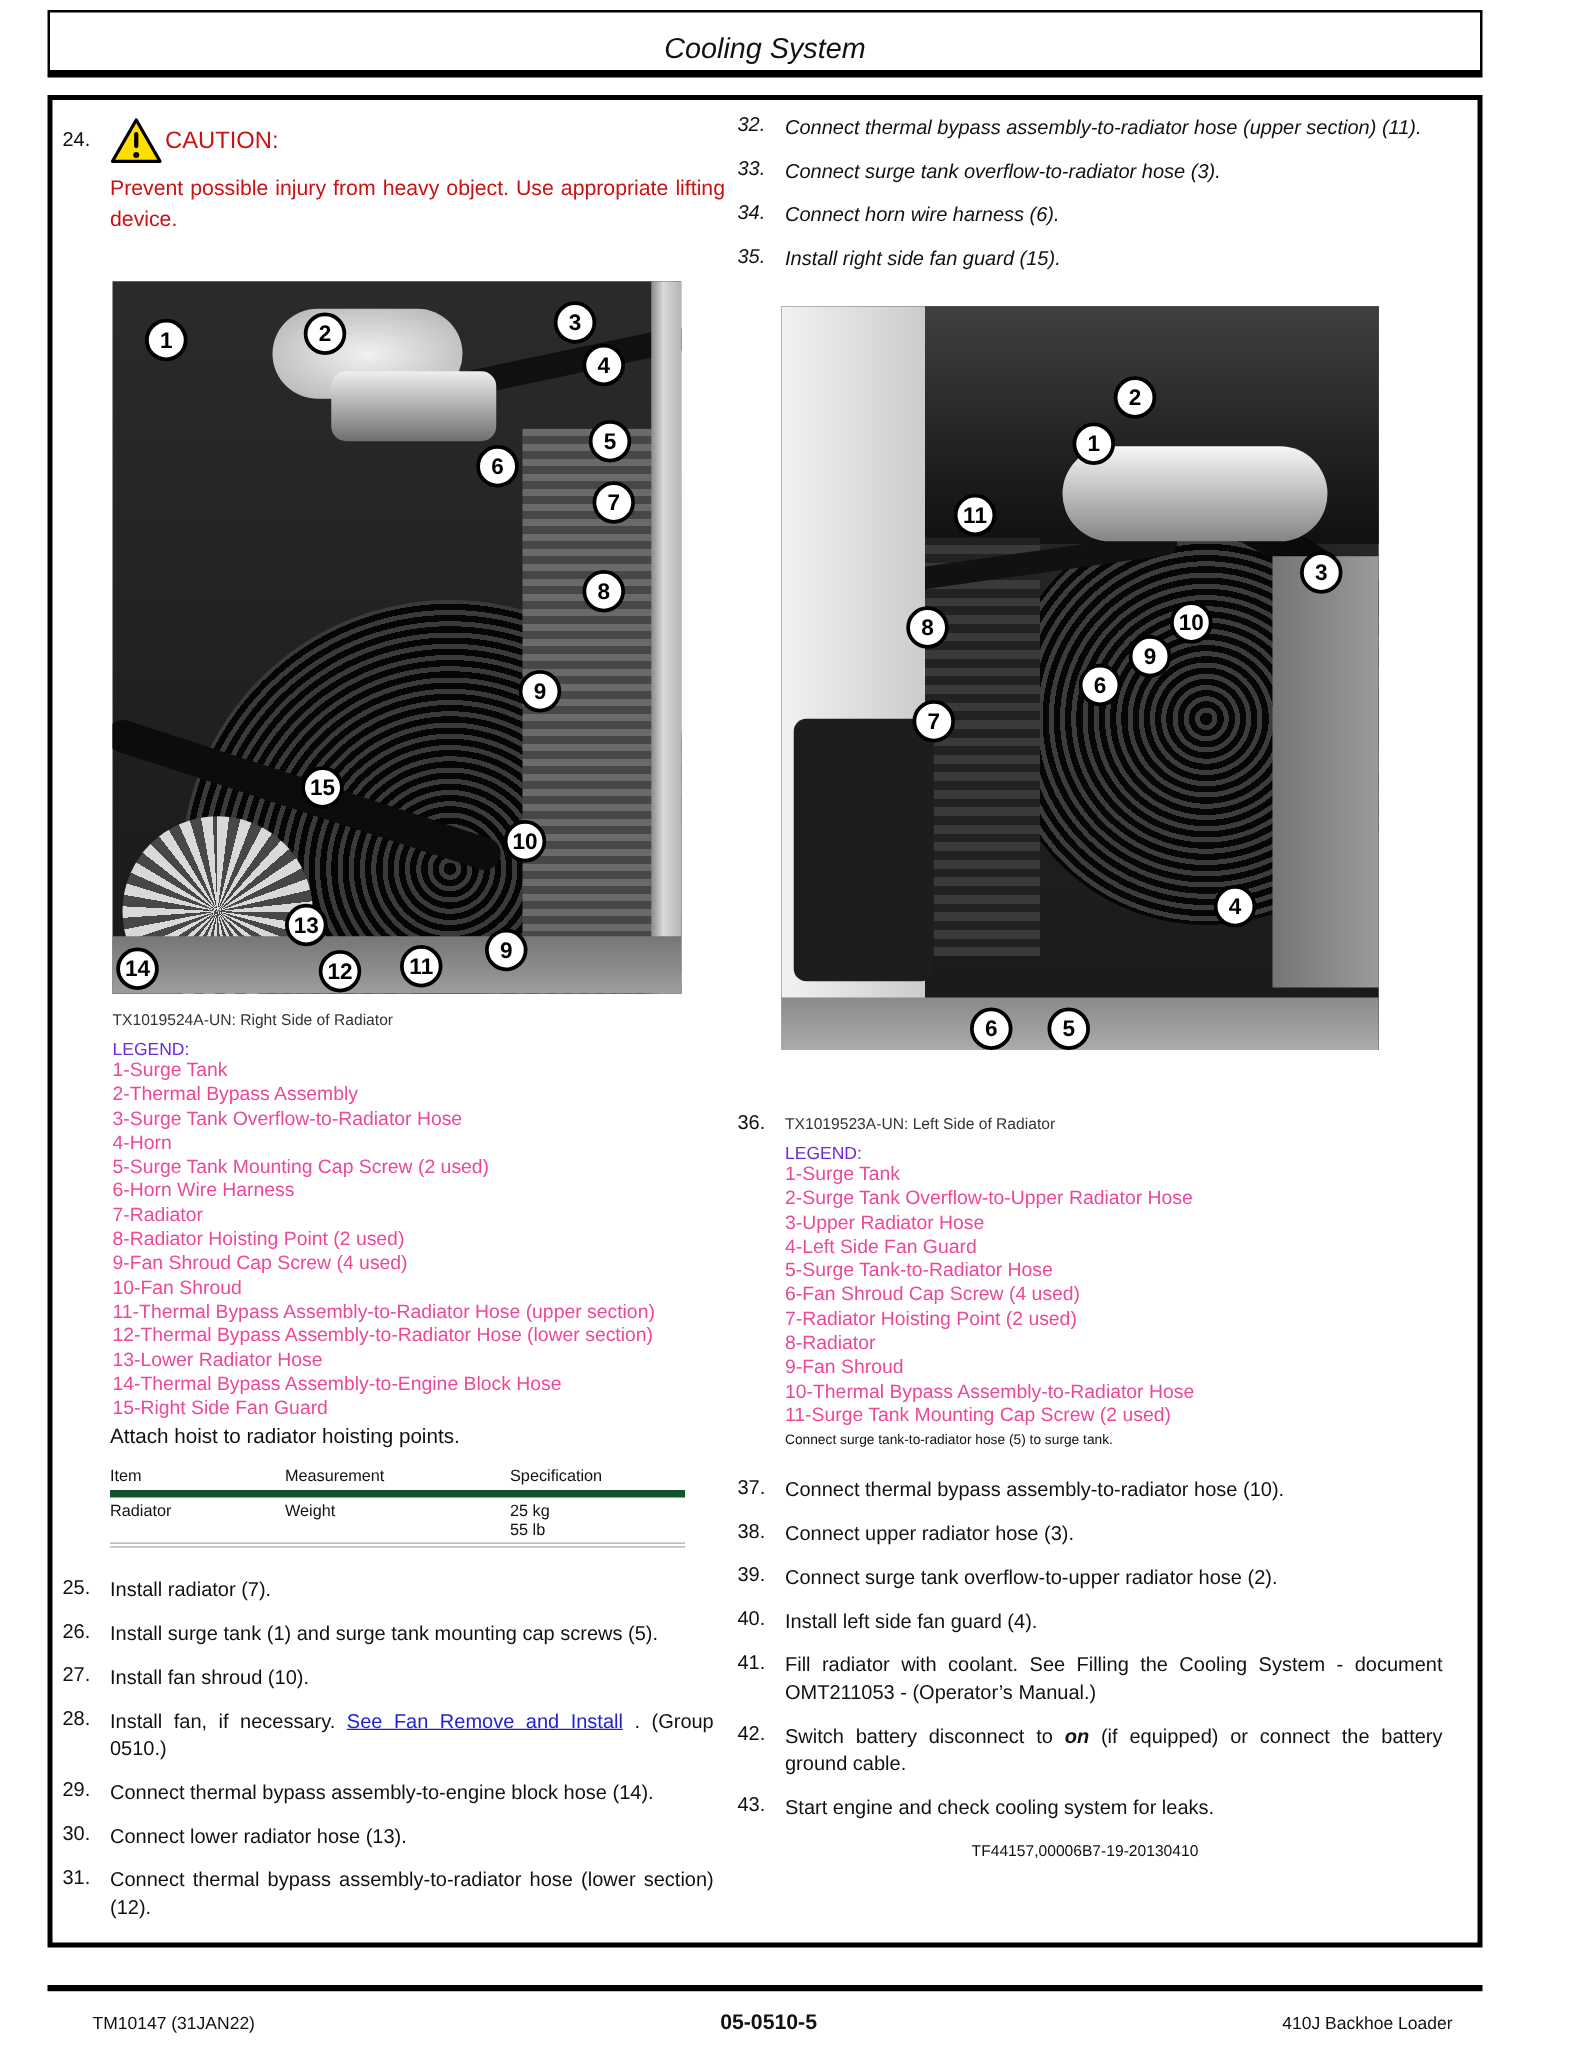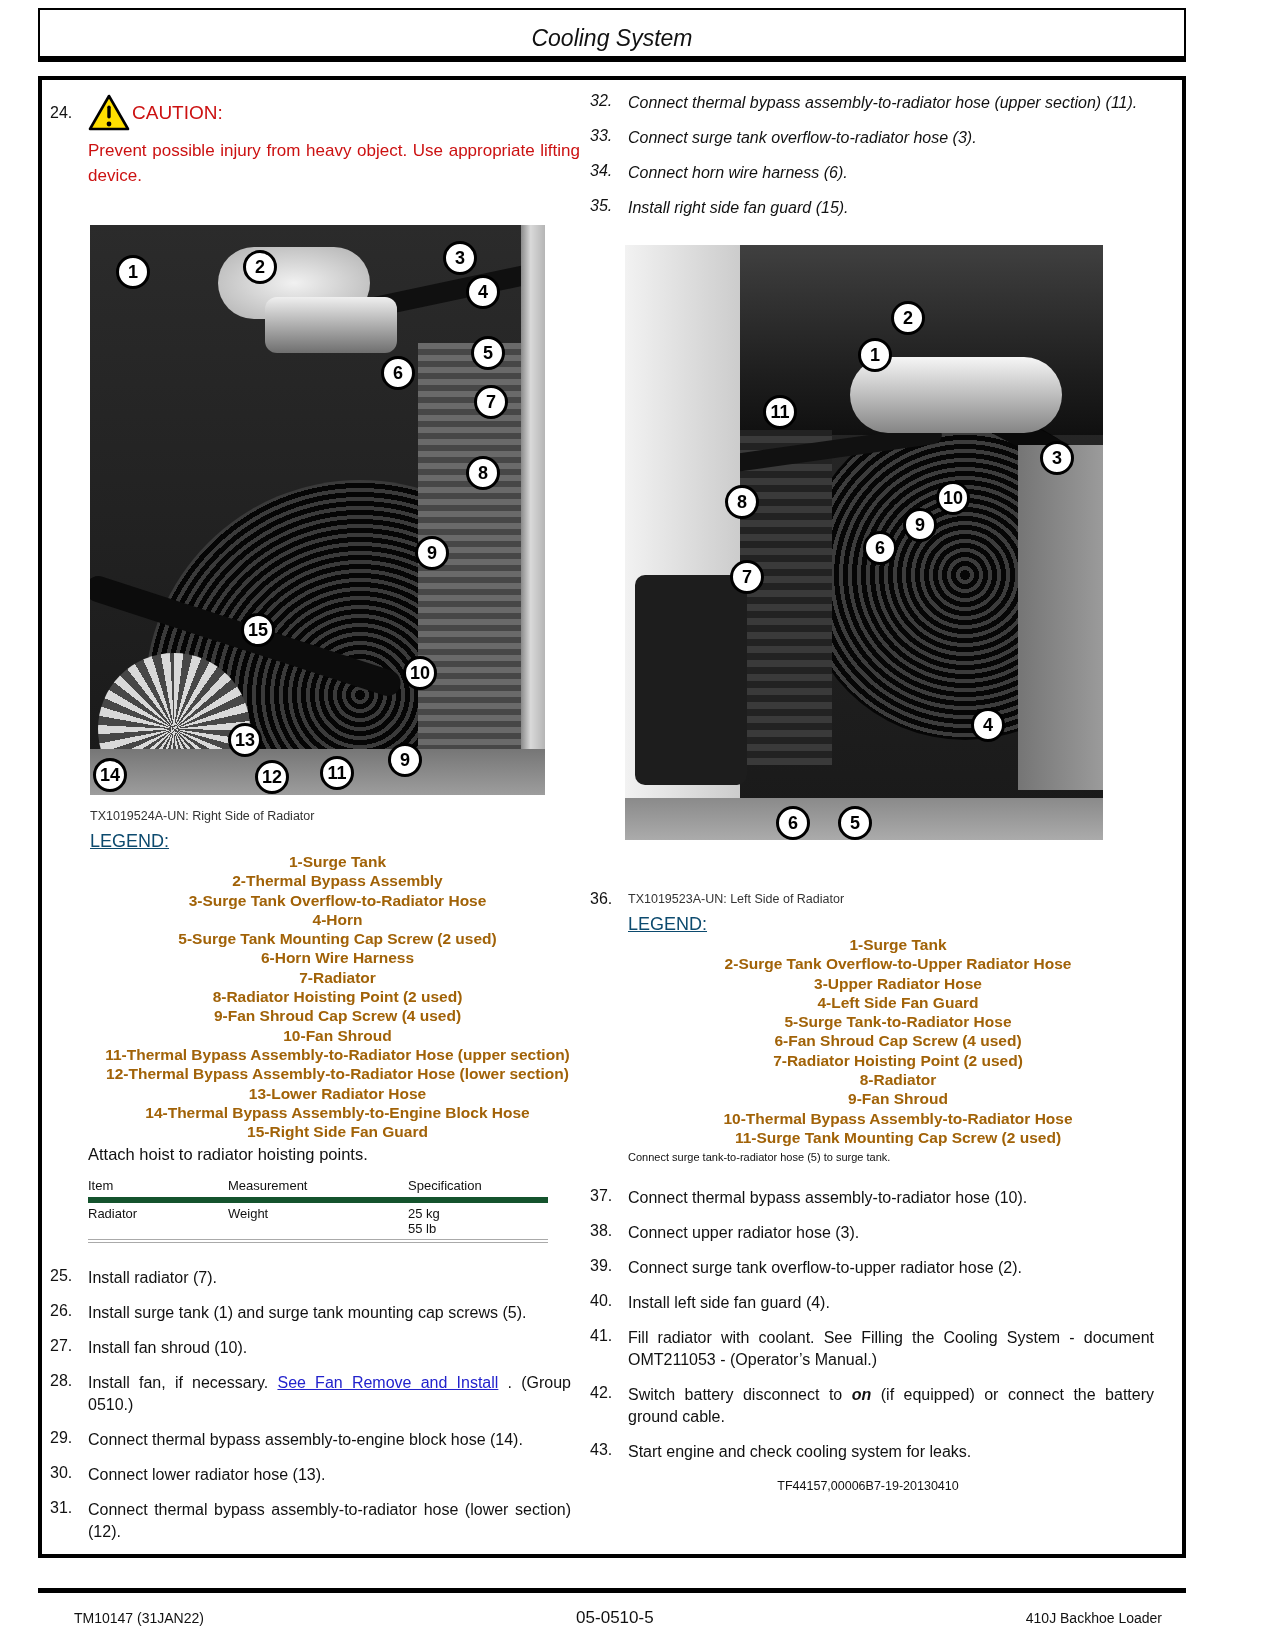--- a/index.html
+++ b/index.html
@@ -53,23 +53,23 @@
     background:repeating-linear-gradient(0deg,#3a3a3a 0 7px,#222 7px 14px);}
   .pr-engine{right:0;top:200px;width:85px;height:345px;background:linear-gradient(90deg,#757575,#9b9b9b);}
   .pr-frame{left:0;bottom:0;width:100%;height:42px;background:linear-gradient(#8a8a8a,#ababab);}
   .pr-hose1{left:250px;top:178px;width:300px;height:26px;background:#0a0a0a;border-radius:13px;transform:rotate(28deg);}
   .pr-hose2{left:58px;top:198px;width:260px;height:18px;background:#111;border-radius:9px;transform:rotate(-8deg);}
   .callout{width:34px;height:34px;border-radius:50%;background:#fff;border:3px solid #000;
     box-sizing:border-box;color:#000;font-weight:bold;font-size:18px;display:flex;
     align-items:center;justify-content:center;transform:translate(-50%,-50%);z-index:5;}
   
   .caption{margin:14px 0 0 40px;font-size:12.5px;color:#333;}
-  .legend-title{margin:8px 0 0 40px;font-size:18px;color:#0c4a6e;text-decoration:underline;}
+  .legend-title{margin:8px 0 0 40px;font-size:14px;color:#6d28d9;}
   .legend{margin-left:40px;}
-  .legend-item{color:#a16207;font-weight:bold;font-size:15.5px;line-height:19.3px;text-align:center;}
+  .legend-item{color:#ec4899;font-weight:normal;font-size:15.5px;line-height:19.3px;}
   .note{margin:4px 0 0 38px;font-size:16.5px;}
   
   .spec-table{margin:12px 0 0 38px;width:460px;border-collapse:collapse;font-size:13px;}
   .spec-table th{text-align:left;font-weight:normal;border-bottom:6px solid #14532d;padding:2px 0 4px 0;}
   .spec-table td{padding:3px 0;border-bottom:4px double #aaa;vertical-align:top;}
   
   .steps{margin-top:24px;}
   .steps-first{margin-top:12px;font-style:italic;}
   .step{display:flex;margin-bottom:13px;}
   .step .step-num{width:38px;flex:none;}
@@ -82,21 +82,21 @@
   .step36 .caption{margin:2px 0 0 0;}
   .step36 .legend-title{margin:8px 0 0 0;}
   .step36 .legend{margin-left:0;}
   .step36 .note{margin:4px 0 0 0;font-size:11px;}
   .doc-code{margin-top:16px;text-align:center;padding-right:22px;font-size:12.5px;}
   
   .footer-rule{position:absolute;left:38px;top:1588px;width:1148px;height:5px;background:#000;}
   .footer{position:absolute;left:38px;top:1608px;width:1148px;display:flex;
     align-items:center;justify-content:space-between;padding:0 24px 0 36px;box-sizing:border-box;}
   .footer .f-side{font-size:14px;}
-  .footer .f-center{font-size:17px;font-weight:normal;}
+  .footer .f-center{font-size:17px;font-weight:bold;}
 </style>
 </head>
 <body>
 
 <div class="page">
 
   <div class="title-box">
     <span>Cooling System</span>
   </div>
 

